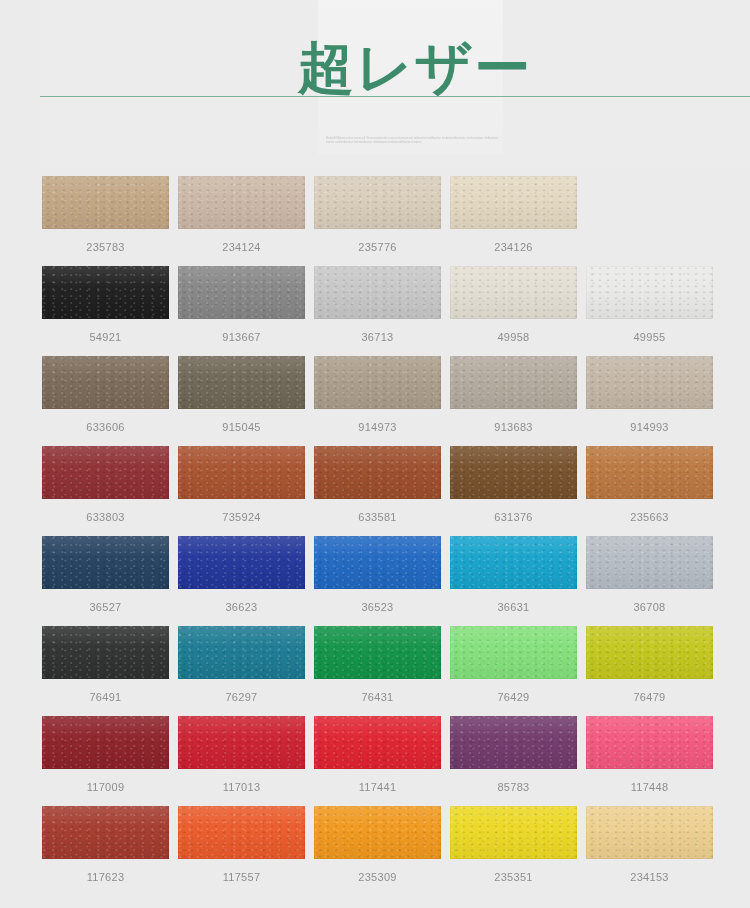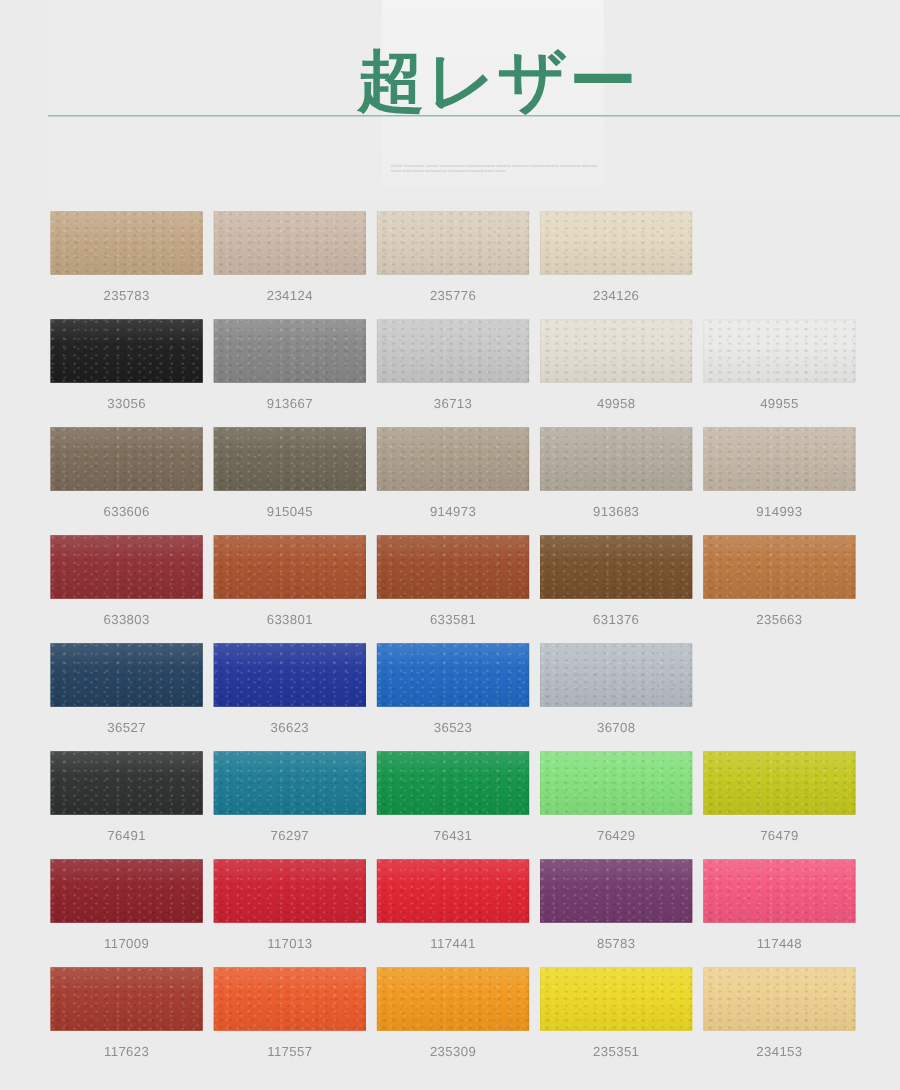--- a/index.html
+++ b/index.html
@@ -154,21 +154,21 @@
         <span class="code">235776</span>
       </div>
       <div class="cell">
         <div class="swatch" style="background-color: rgb(227, 216, 192);"></div>
         <span class="code">234126</span>
       </div>
     </div>
     <div class="row">
       <div class="cell">
         <div class="swatch" style="background-color: rgb(29, 29, 29);"></div>
-        <span class="code">33056</span>
+        <span class="code">54921</span>
       </div>
       <div class="cell">
         <div class="swatch" style="background-color: rgb(134, 134, 134);"></div>
         <span class="code">913667</span>
       </div>
       <div class="cell">
         <div class="swatch" style="background-color: rgb(199, 199, 199);"></div>
         <span class="code">36713</span>
       </div>
       <div class="cell">
@@ -202,21 +202,21 @@
         <span class="code">914993</span>
       </div>
     </div>
     <div class="row">
       <div class="cell">
         <div class="swatch" style="background-color: rgb(142, 47, 51);"></div>
         <span class="code">633803</span>
       </div>
       <div class="cell">
         <div class="swatch" style="background-color: rgb(168, 82, 46);"></div>
-        <span class="code">633801</span>
+        <span class="code">735924</span>
       </div>
       <div class="cell">
         <div class="swatch" style="background-color: rgb(156, 77, 43);"></div>
         <span class="code">633581</span>
       </div>
       <div class="cell">
         <div class="swatch" style="background-color: rgb(118, 80, 43);"></div>
         <span class="code">631376</span>
       </div>
       <div class="cell">
@@ -231,20 +231,24 @@
       </div>
       <div class="cell">
         <div class="swatch" style="background-color: rgb(34, 53, 154);"></div>
         <span class="code">36623</span>
       </div>
       <div class="cell">
         <div class="swatch" style="background-color: rgb(32, 104, 194);"></div>
         <span class="code">36523</span>
       </div>
       <div class="cell">
+        <div class="swatch" style="background-color: rgb(22, 163, 204);"></div>
+        <span class="code">36631</span>
+      </div>
+      <div class="cell">
         <div class="swatch" style="background-color: rgb(182, 188, 196);"></div>
         <span class="code">36708</span>
       </div>
     </div>
     <div class="row">
       <div class="cell">
         <div class="swatch" style="background-color: rgb(47, 48, 48);"></div>
         <span class="code">76491</span>
       </div>
       <div class="cell">

